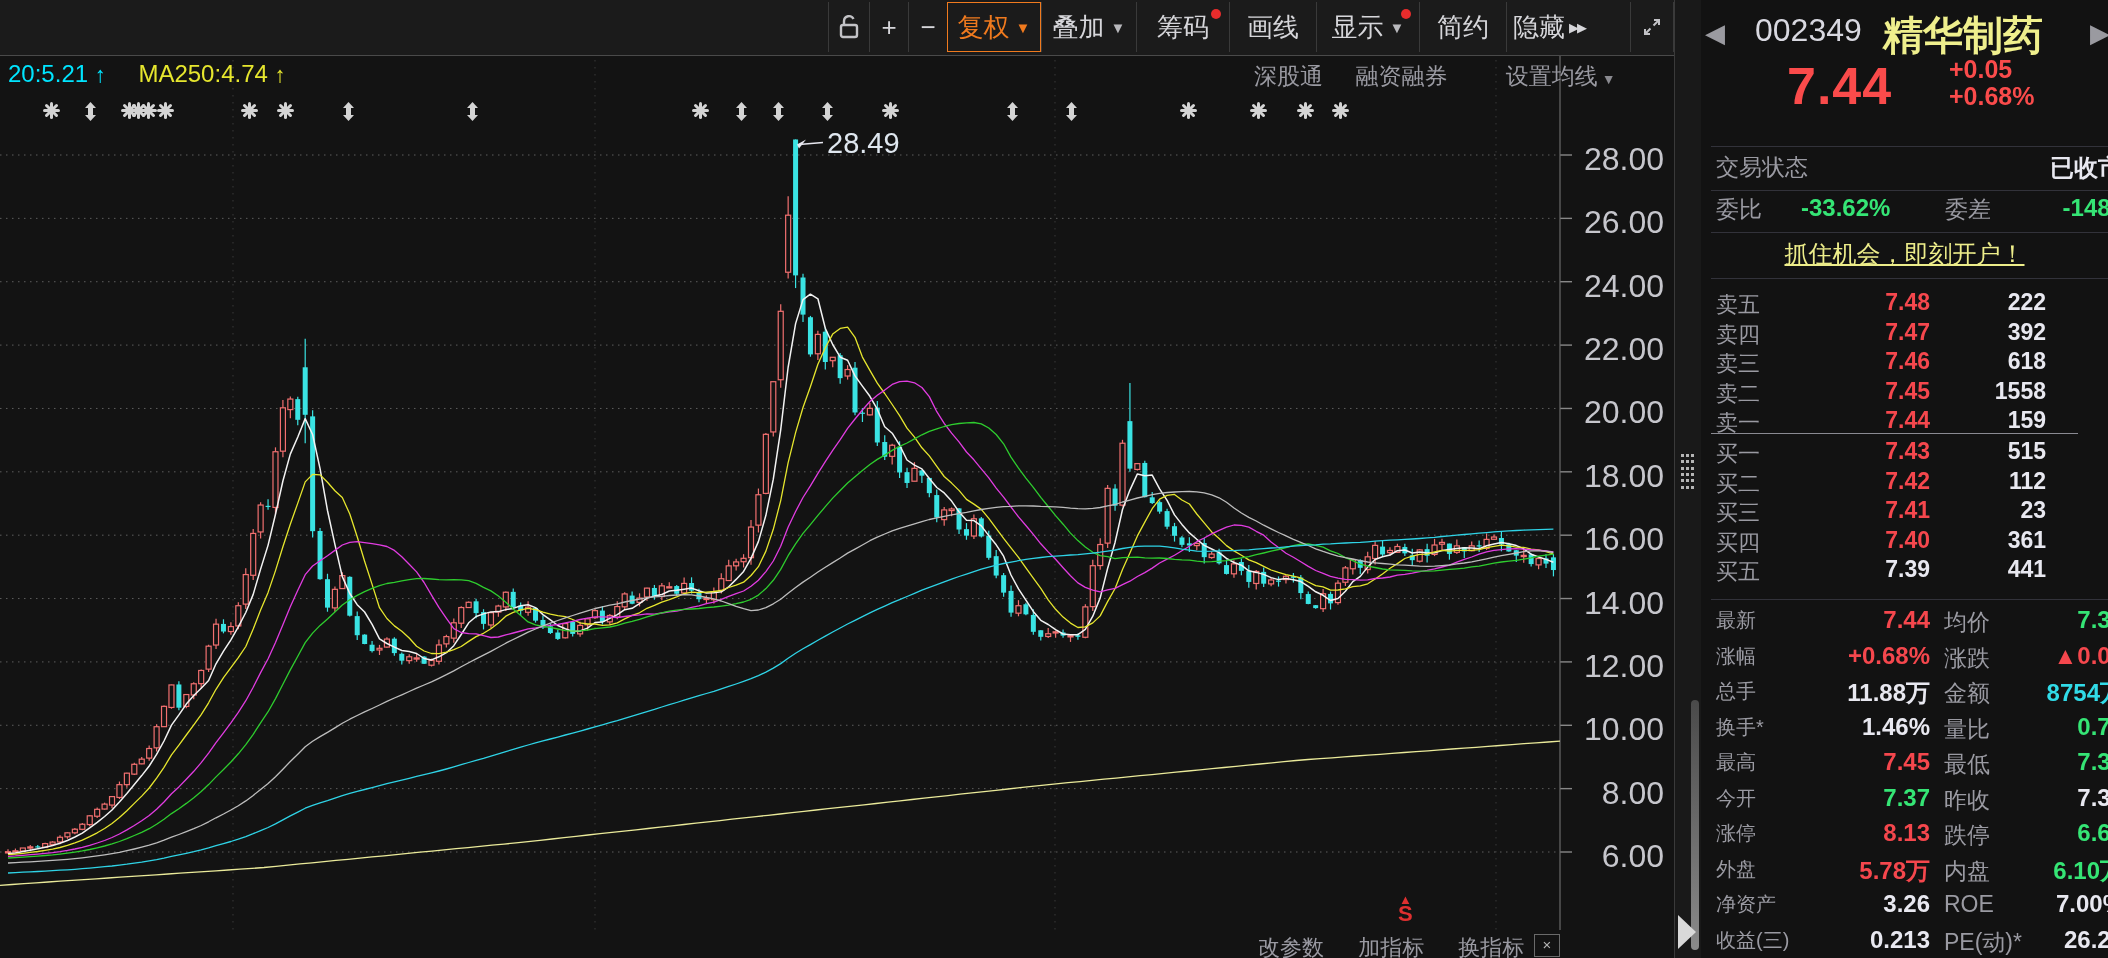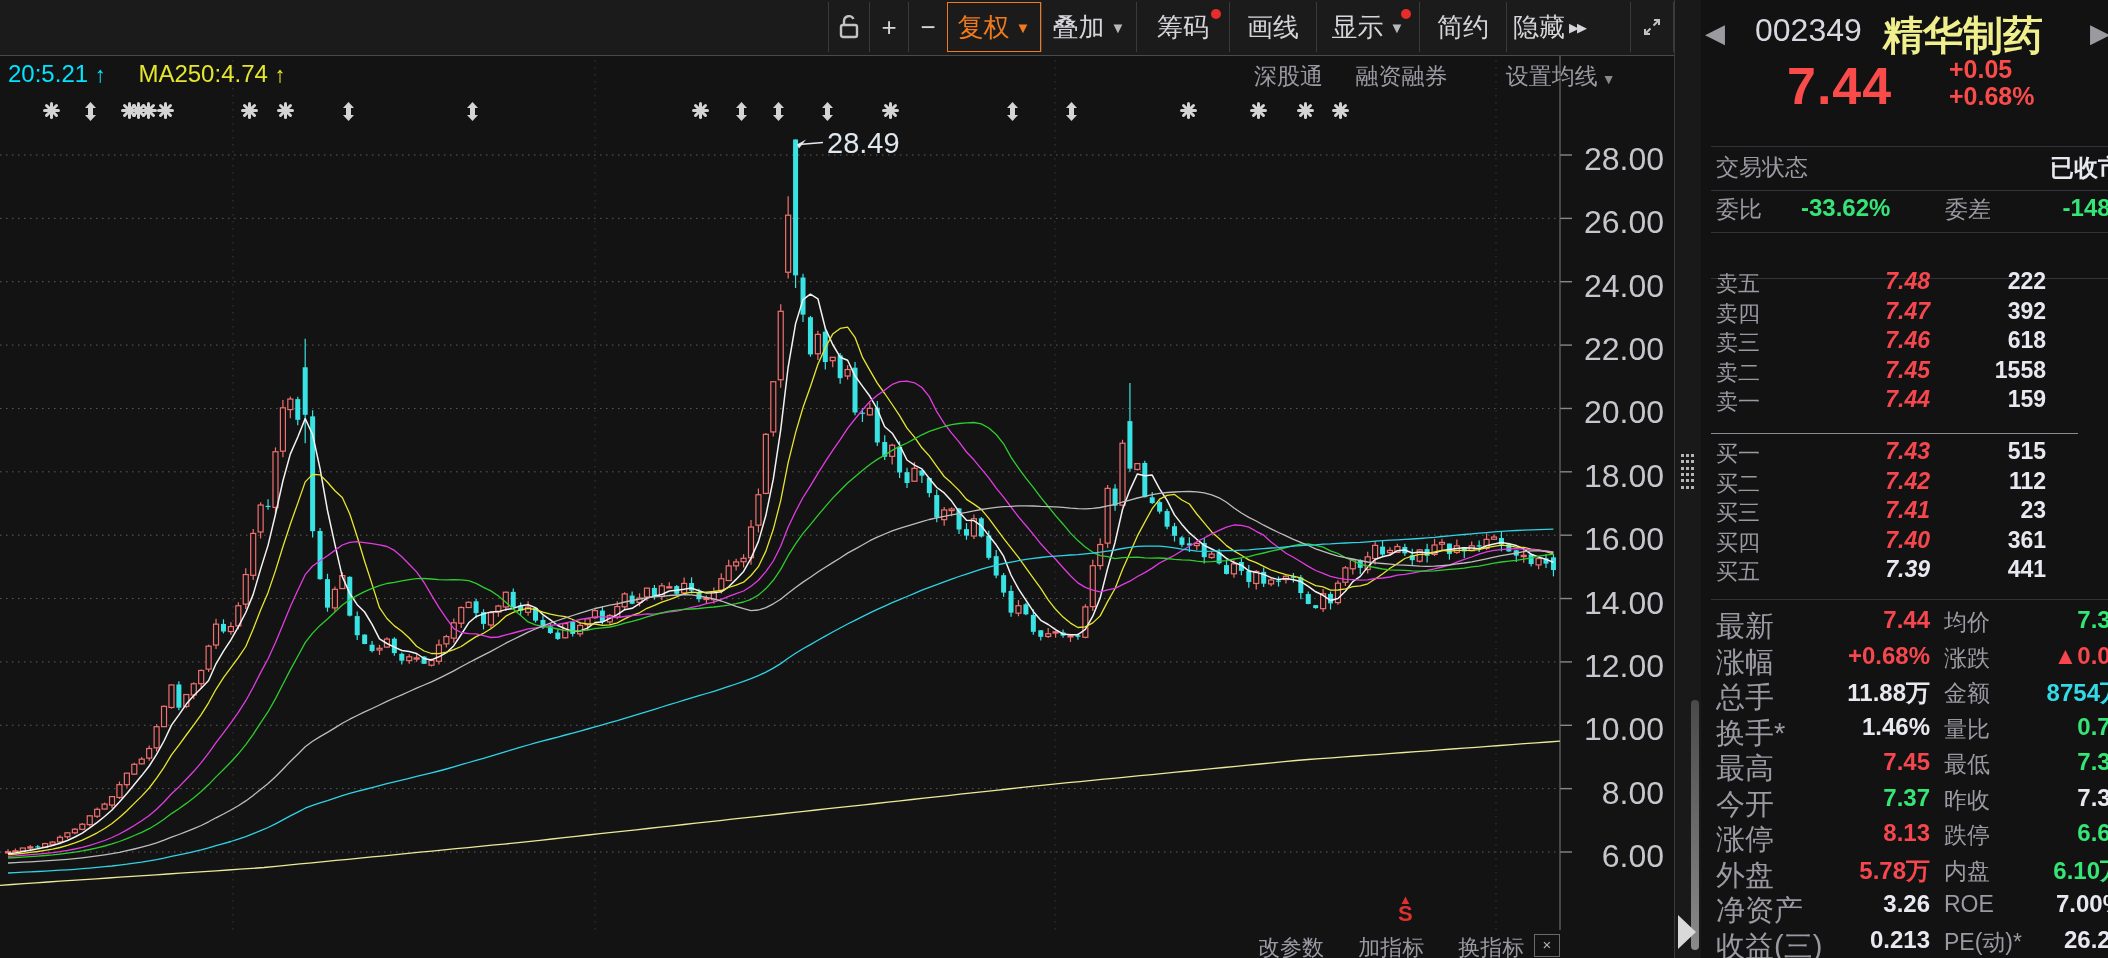--- a/index.html
+++ b/index.html
@@ -59,25 +59,25 @@
   #ph-chg{position:absolute;left:248px;top:56px;font-size:25px;font-weight:700;color:#fa4b4b;line-height:27px;}
   .prow{position:absolute;left:0;width:100%;}
   .plabel{position:absolute;left:15px;color:#9a9aa2;font-size:23px;}
   .plabel2{position:absolute;left:244px;color:#9a9aa2;font-size:23px;}
   .pval{position:absolute;font-weight:700;font-size:24px;}
   .v-red{color:#f5474d;} .v-green{color:#35e575;} .v-white{color:#e8e8f0;} .v-cyan{color:#31dbe8;}
   #ad-row{position:absolute;left:0;top:238px;width:100%;text-align:center;}
   #ad-link{color:#eded8a;font-size:24px;text-decoration:underline;cursor:pointer;}
   .ob-row{position:relative;height:29.6px;}
   .ob-label{position:absolute;left:15px;top:2px;font-size:22px;color:#9a9aa2;}
-  .ob-price{position:absolute;right:178px;top:1px;font-size:23px;font-weight:700;font-style:italic;}
+  .ob-price{position:absolute;right:178px;top:1px;font-size:23px;font-weight:700;}
   .ob-vol{position:absolute;right:62px;top:1px;font-size:23px;font-weight:700;color:#e8e8f0;}
   #ob-divider{position:absolute;left:10px;right:30px;top:433px;border-top:1px solid #8a8a92;}
   .st-row{position:relative;height:35.5px;}
-  .st-l1{position:absolute;left:15px;top:4px;font-size:29px;color:#9a9aa2;}
+  .st-l1{position:absolute;left:15px;top:4px;font-size:20px;color:#9a9aa2;}
   .st-v1{position:absolute;right:178px;top:3px;font-size:24px;font-weight:700;}
   .st-l2{position:absolute;left:243px;top:4px;font-size:23px;color:#9a9aa2;}
   .st-v2{position:absolute;right:-16px;top:3px;font-size:24px;font-weight:700;}
 </style>
 </head>
 <body>
 
 <div id="root">
 
   <svg id="chart-svg" width="1674" height="958">
@@ -841,23 +841,24 @@
     <div class="pr-line" style="top:190px"></div>
 
     <div class="prow" style="top:194px">
       <span class="plabel">委比</span>
       <span class="pval v-green" style="left:100px">-33.62%</span>
       <span class="plabel2">委差</span>
       <span class="pval v-green" style="right:-16px">-1484</span>
     </div>
     <div class="pr-line" style="top:232px"></div>
 
+    <div id="ad-row"><span id="ad-link">抓住机会，即刻开户！</span></div>
     <div class="pr-line" style="top:278px"></div>
 
-    <div id="sell-rows" style="position:absolute;left:0;top:267px;width:100%">
+    <div id="sell-rows" style="position:absolute;left:0;top:288px;width:100%">
         <div class="ob-row">
           <span class="ob-label">卖五</span>
   <span class="ob-price v-red">7.48</span>
   <span class="ob-vol">222</span>
         </div>
         <div class="ob-row">
           <span class="ob-label">卖四</span>
   <span class="ob-price v-red">7.47</span>
   <span class="ob-vol">392</span>
         </div>

